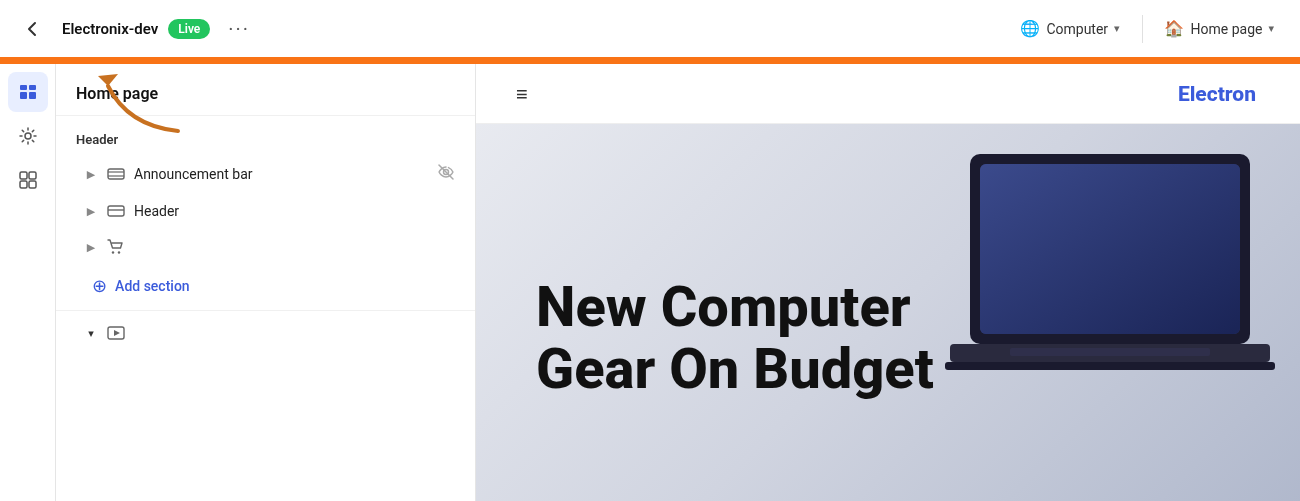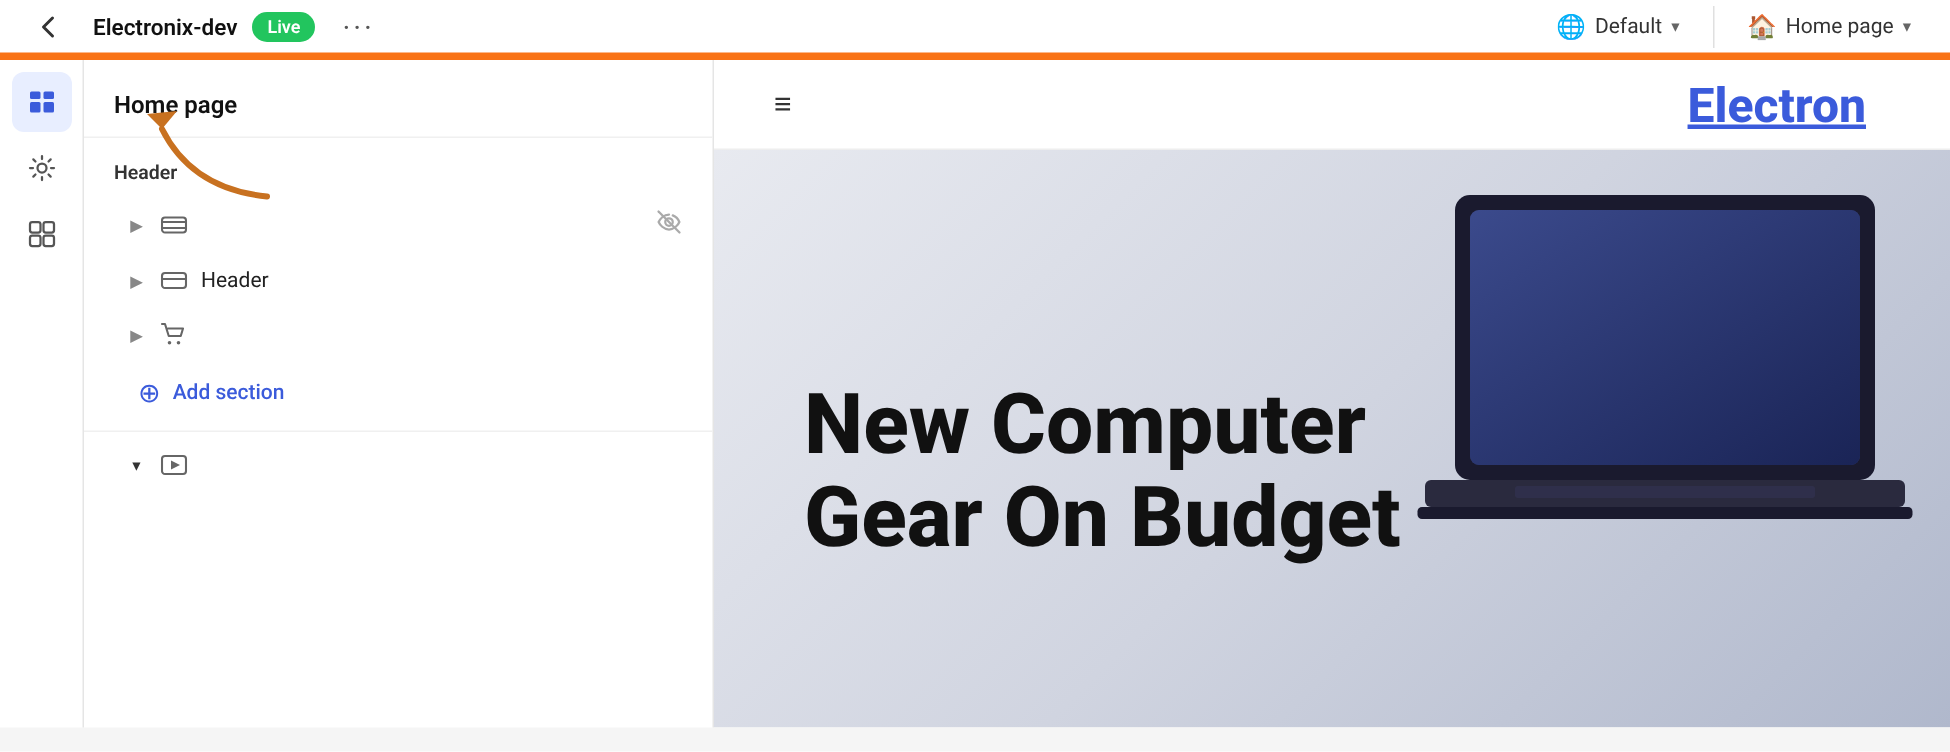--- a/index.html
+++ b/index.html
@@ -8,23 +8,23 @@
       width: 1300px;
       height: 501px;
       overflow: hidden;
       background: #f5f5f5;
     }
 
     
     .topbar {
       display: flex;
       align-items: center;
-      height: 40px;
+      height: 64px;
       background: #fff;
-      border-bottom: 5px solid #f97316;
+      border-bottom: 7px solid #f97316;
       padding: 15px 16px;
       position: relative;
       z-index: 10;
     }
     .topbar-left {
       display: flex;
       align-items: center;
       gap: 10px;
       flex: 1;
     }
@@ -229,25 +229,24 @@
       align-items: center;
       justify-content: space-between;
       padding: 0 40px;
     }
     .preview-hamburger {
       font-size: 20px;
       color: #333;
       letter-spacing: 1px;
     }
     .preview-logo {
-      font-size: 32px;
+      font-size: 21px;
       font-weight: 800;
       color: #3b5bdb;
-      margin-right: 16px;
-      text-decoration: underline;
+      margin-right: 4px;
     }
 
     
     .preview-hero {
       background: linear-gradient(135deg, #e8eaf0 0%, #d0d4e0 50%, #b0b8cc 100%);
       height: calc(100% - 60px);
       display: flex;
       align-items: center;
       padding: 40px 60px;
       position: relative;
@@ -298,21 +297,21 @@
         <path d="M13 4L7 10L13 16" stroke="#333" stroke-width="2" stroke-linecap="round" stroke-linejoin="round"></path>
       </svg>
     </div>
     <span class="site-name">Electronix-dev</span>
     <span class="live-badge">Live</span>
     <span class="more-btn">···</span>
   </div>
   <div class="topbar-right">
     <div class="topbar-right-item">
       <span style="font-size:16px;">🌐</span>
-      <span>Default</span>
+      <span>Computer</span>
       <span class="chevron-down">▾</span>
     </div>
     <div class="divider-v"></div>
     <div class="topbar-right-item">
       <span style="font-size:16px;">🏠</span>
       <span>Home page</span>
       <span class="chevron-down">▾</span>
     </div>
   </div>
 </div>
@@ -352,20 +351,21 @@
 
       <div class="section-item">
         <span class="section-item-chevron">▶</span>
         <span class="section-item-icon">
           <svg width="18" height="18" viewBox="0 0 18 18" fill="none">
             <rect x="1" y="4" width="16" height="10" rx="2" stroke="#666" stroke-width="1.4"></rect>
             <line x1="1" y1="7" x2="17" y2="7" stroke="#666" stroke-width="1.2"></line>
             <line x1="1" y1="11" x2="17" y2="11" stroke="#666" stroke-width="1.2"></line>
           </svg>
         </span>
+        <span class="section-item-label">Announcement bar</span>
         <span class="section-item-action">
           <svg width="18" height="18" viewBox="0 0 18 18" fill="none">
             <path d="M2 2L16 16" stroke="#aaa" stroke-width="1.5" stroke-linecap="round"></path>
             <path d="M9 4C5.5 4 2.8 7.2 2.1 9c.7 1.8 3.4 5 6.9 5s6.2-3.2 6.9-5c-.5-1.3-2.1-3.5-4.4-4.4" stroke="#aaa" stroke-width="1.5" stroke-linecap="round"></path>
             <circle cx="9" cy="9" r="2.5" stroke="#aaa" stroke-width="1.5"></circle>
           </svg>
         </span>
       </div>
 
       <div class="section-item">

